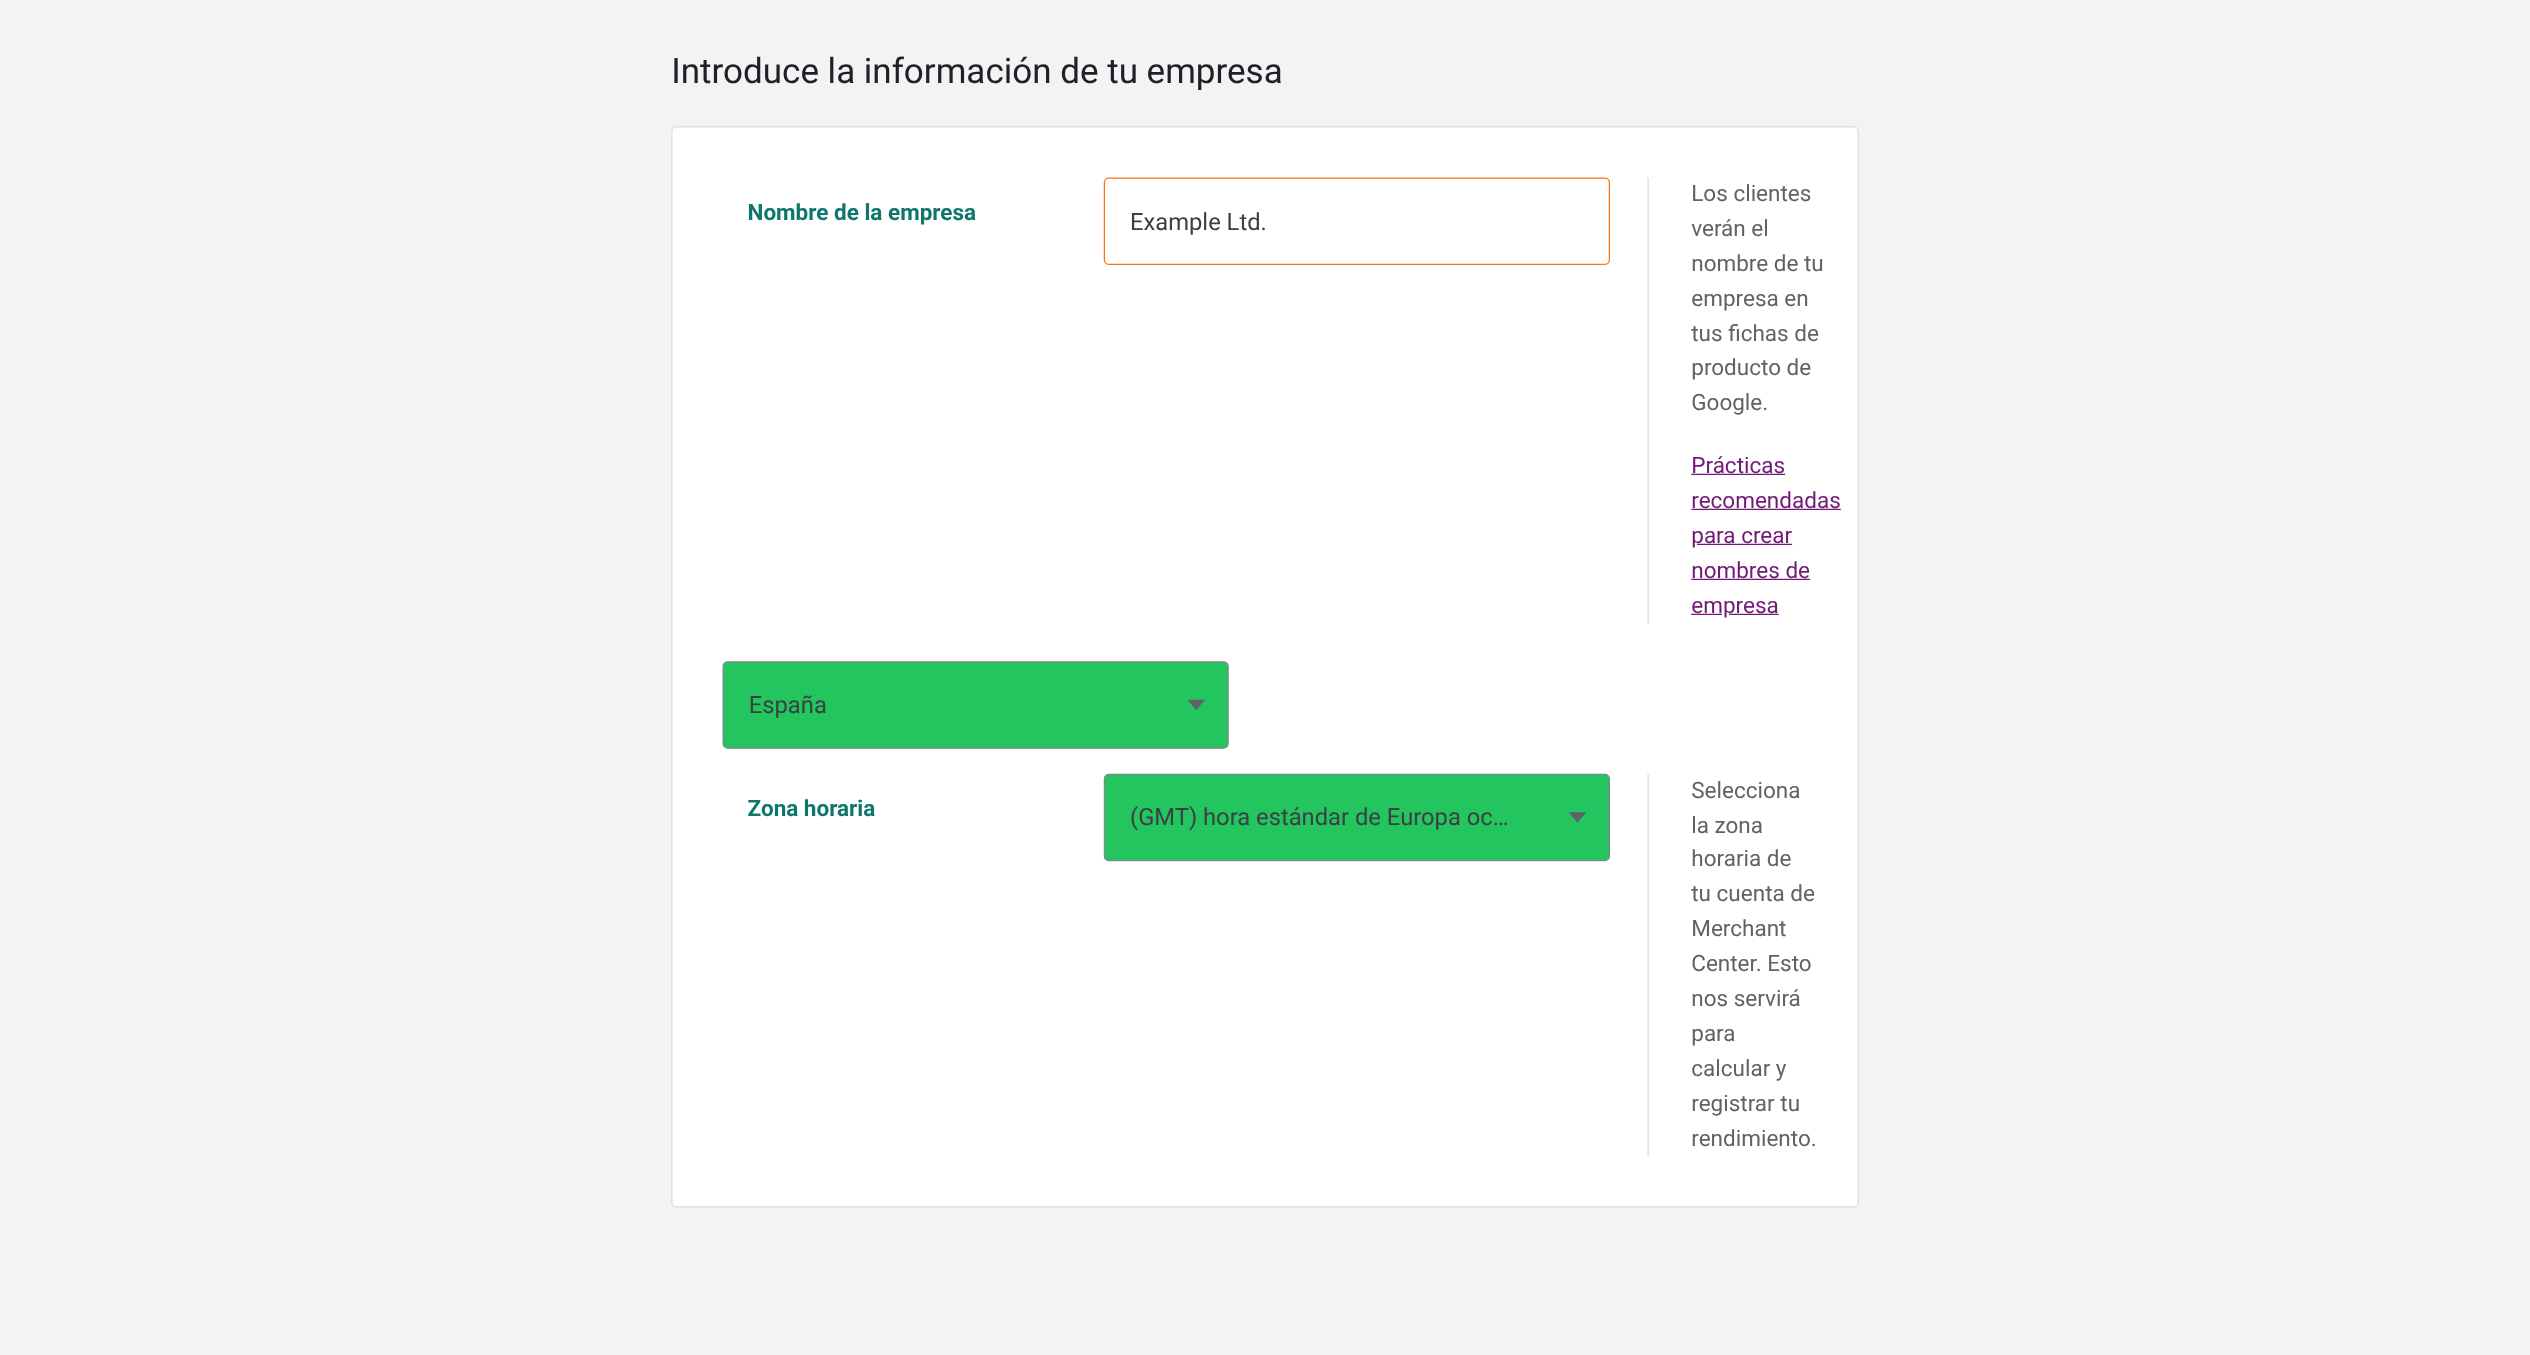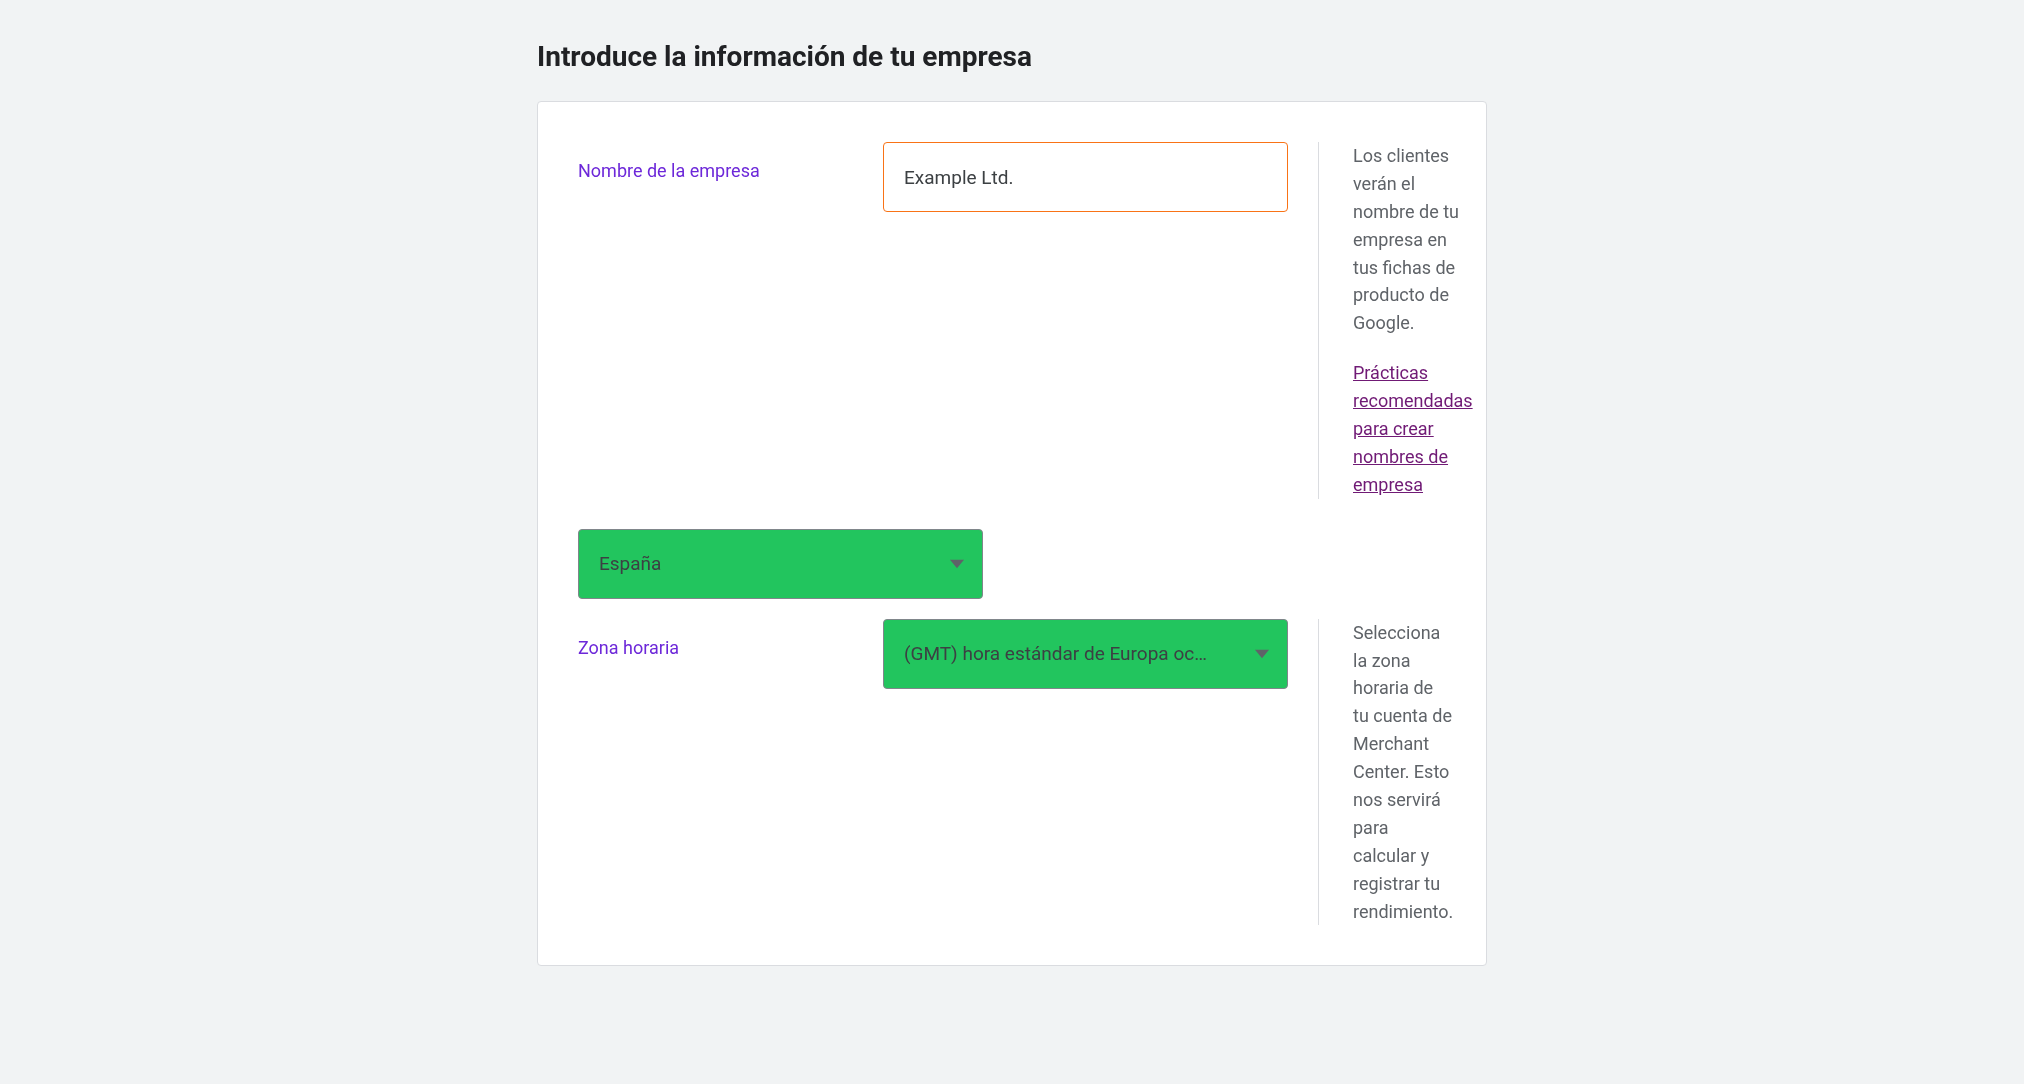--- a/index.html
+++ b/index.html
@@ -14,21 +14,21 @@
       font-size: 16px;
       color: #202124;
     }
     .container {
       max-width: 1270px;
       margin: 0 auto;
       padding: 0 160px;
     }
     .page-title {
       font-size: 28px;
-      font-weight: 700;
+      font-weight: 400;
       color: #202124;
       margin-bottom: 28px;
     }
     .card {
       background: #ffffff;
       border: 1px solid #dadce0;
       border-radius: 4px;
       padding: 40px 40px 40px 40px;
     }
     .form-row {
@@ -39,22 +39,23 @@
     .form-row + .form-row {
       margin-top: 20px;
     }
     .label-col {
       width: 305px;
       flex-shrink: 0;
       padding-top: 18px;
     }
     .field-label {
       font-size: 18px;
-      color: #6d28d9;
-      font-weight: 400;
+      color: #0f766e;
+      font-weight: 700;
+      margin-left: 20px;
     }
     .input-col {
       width: 435px;
       flex-shrink: 0;
       padding-right: 30px;
     }
     .text-input {
       width: 100%;
       height: 70px;
       border: 1px solid #f97316;

